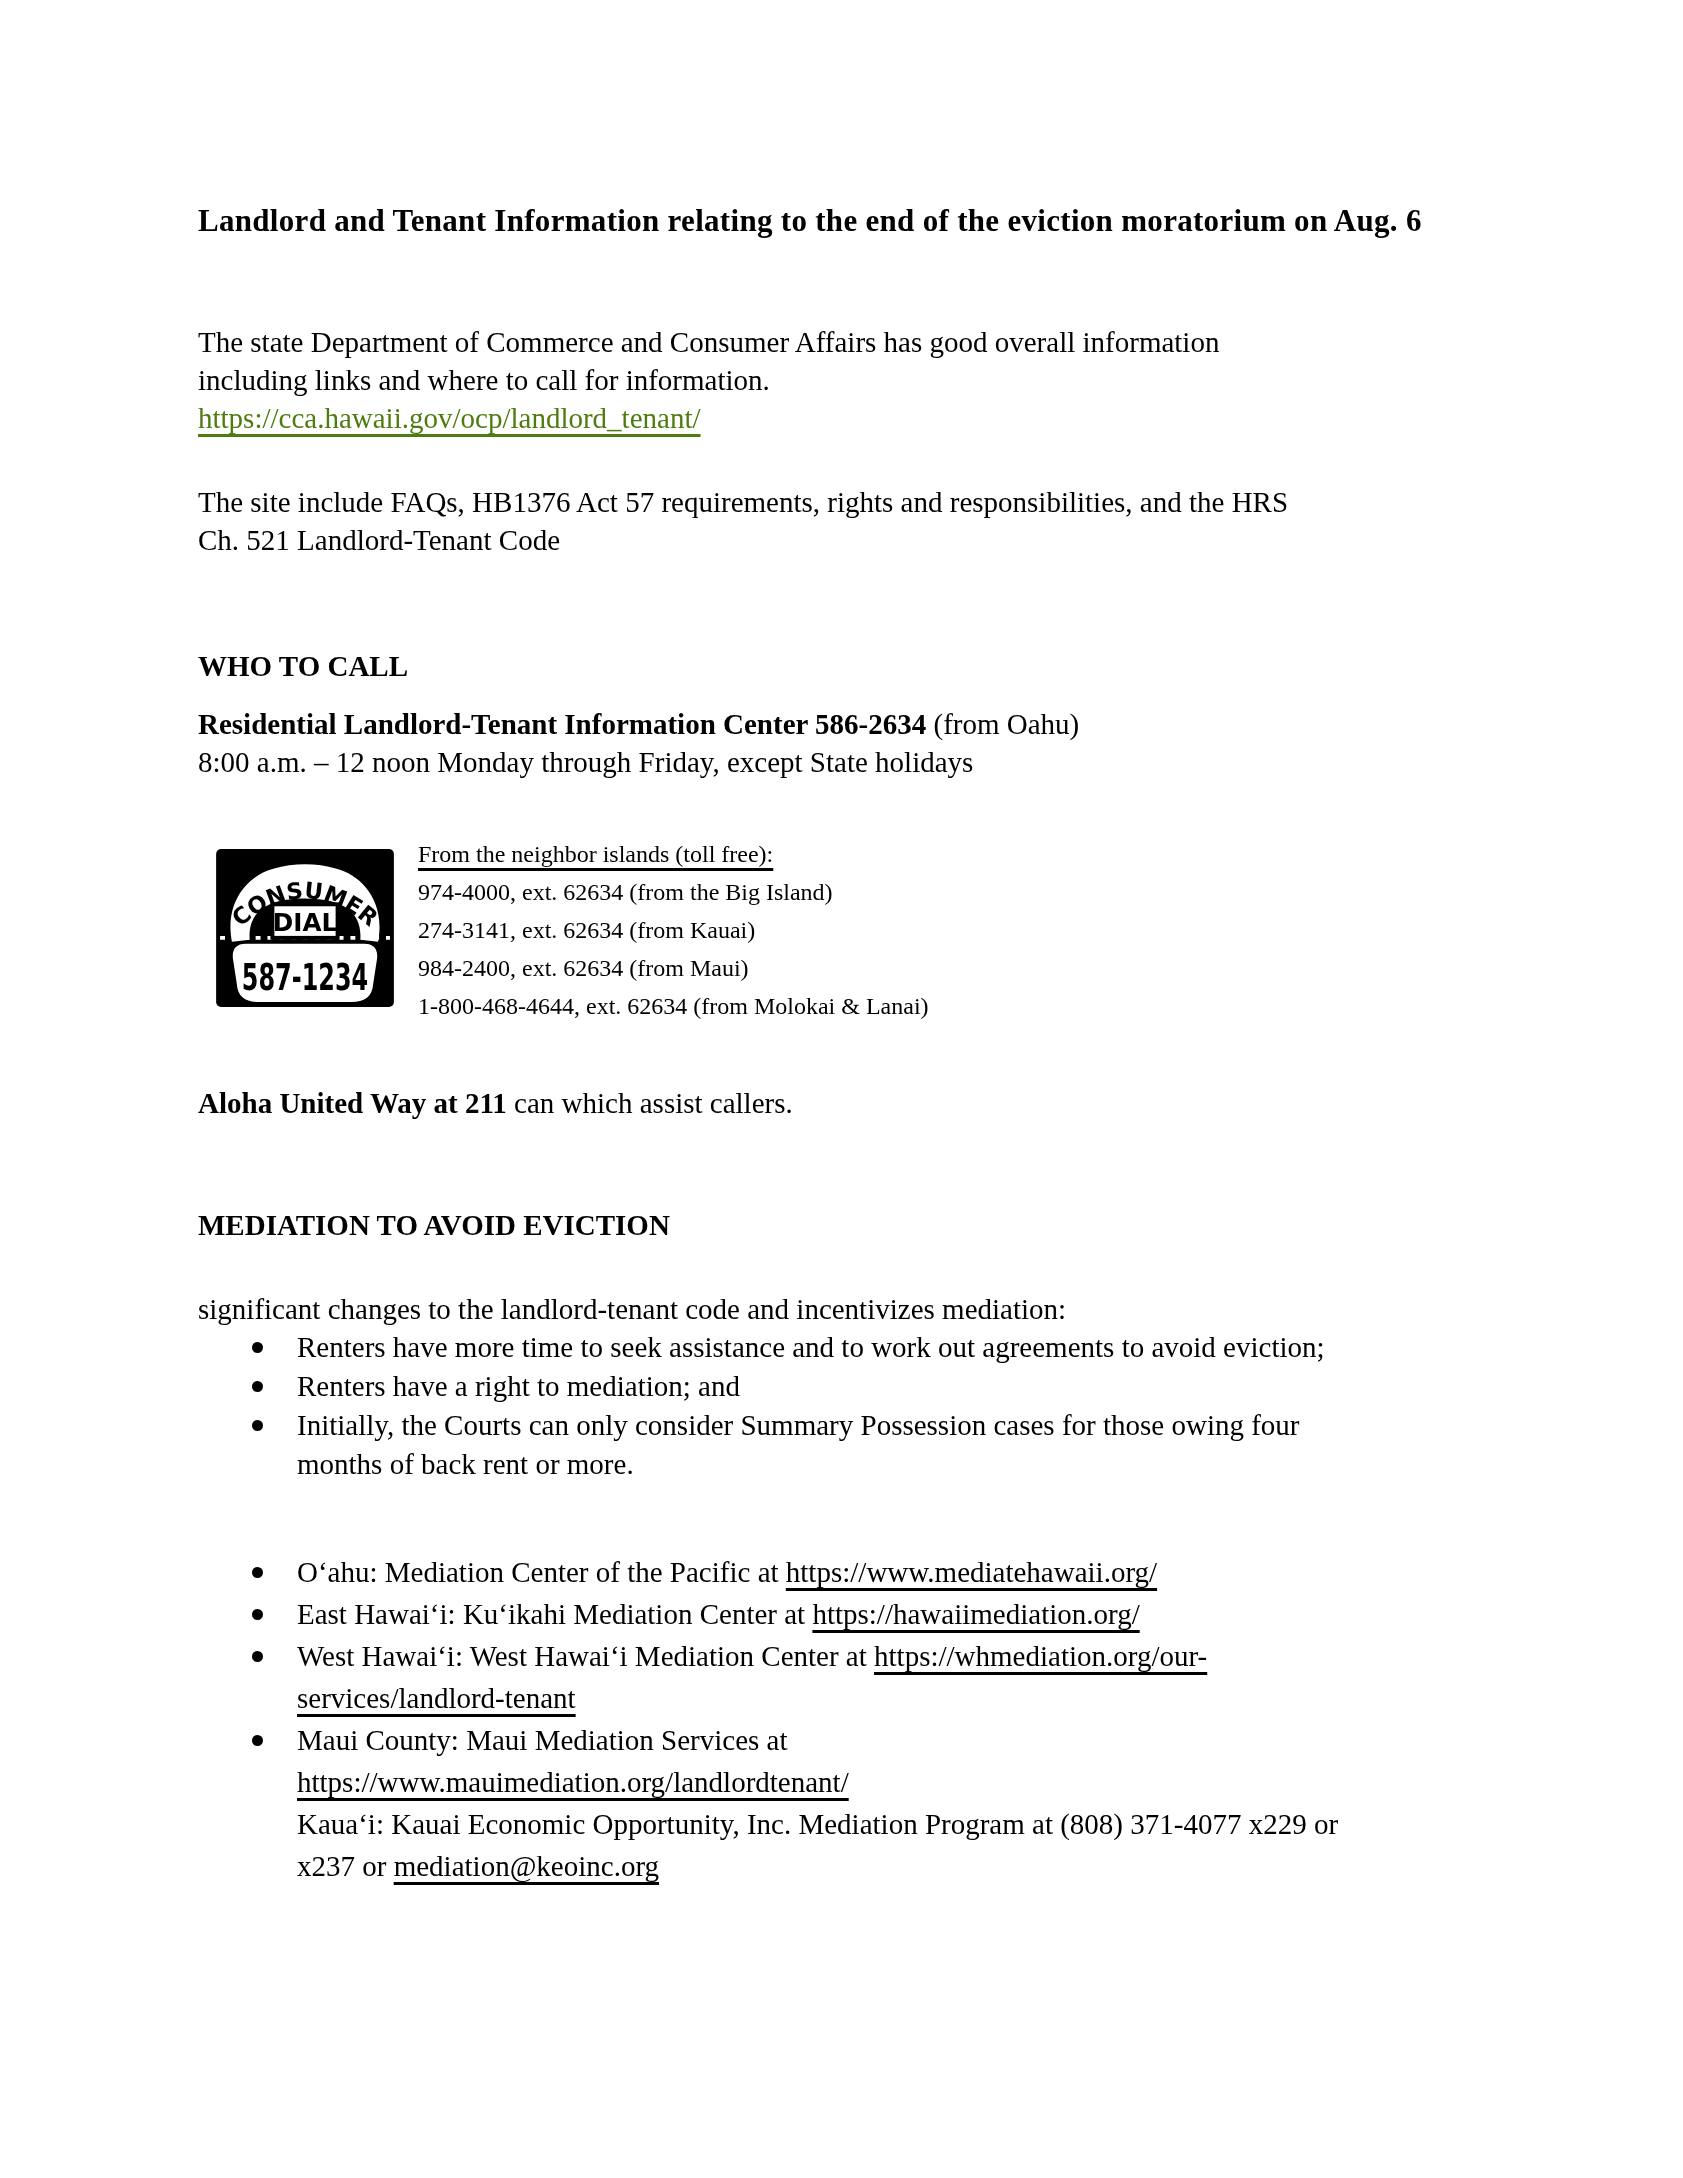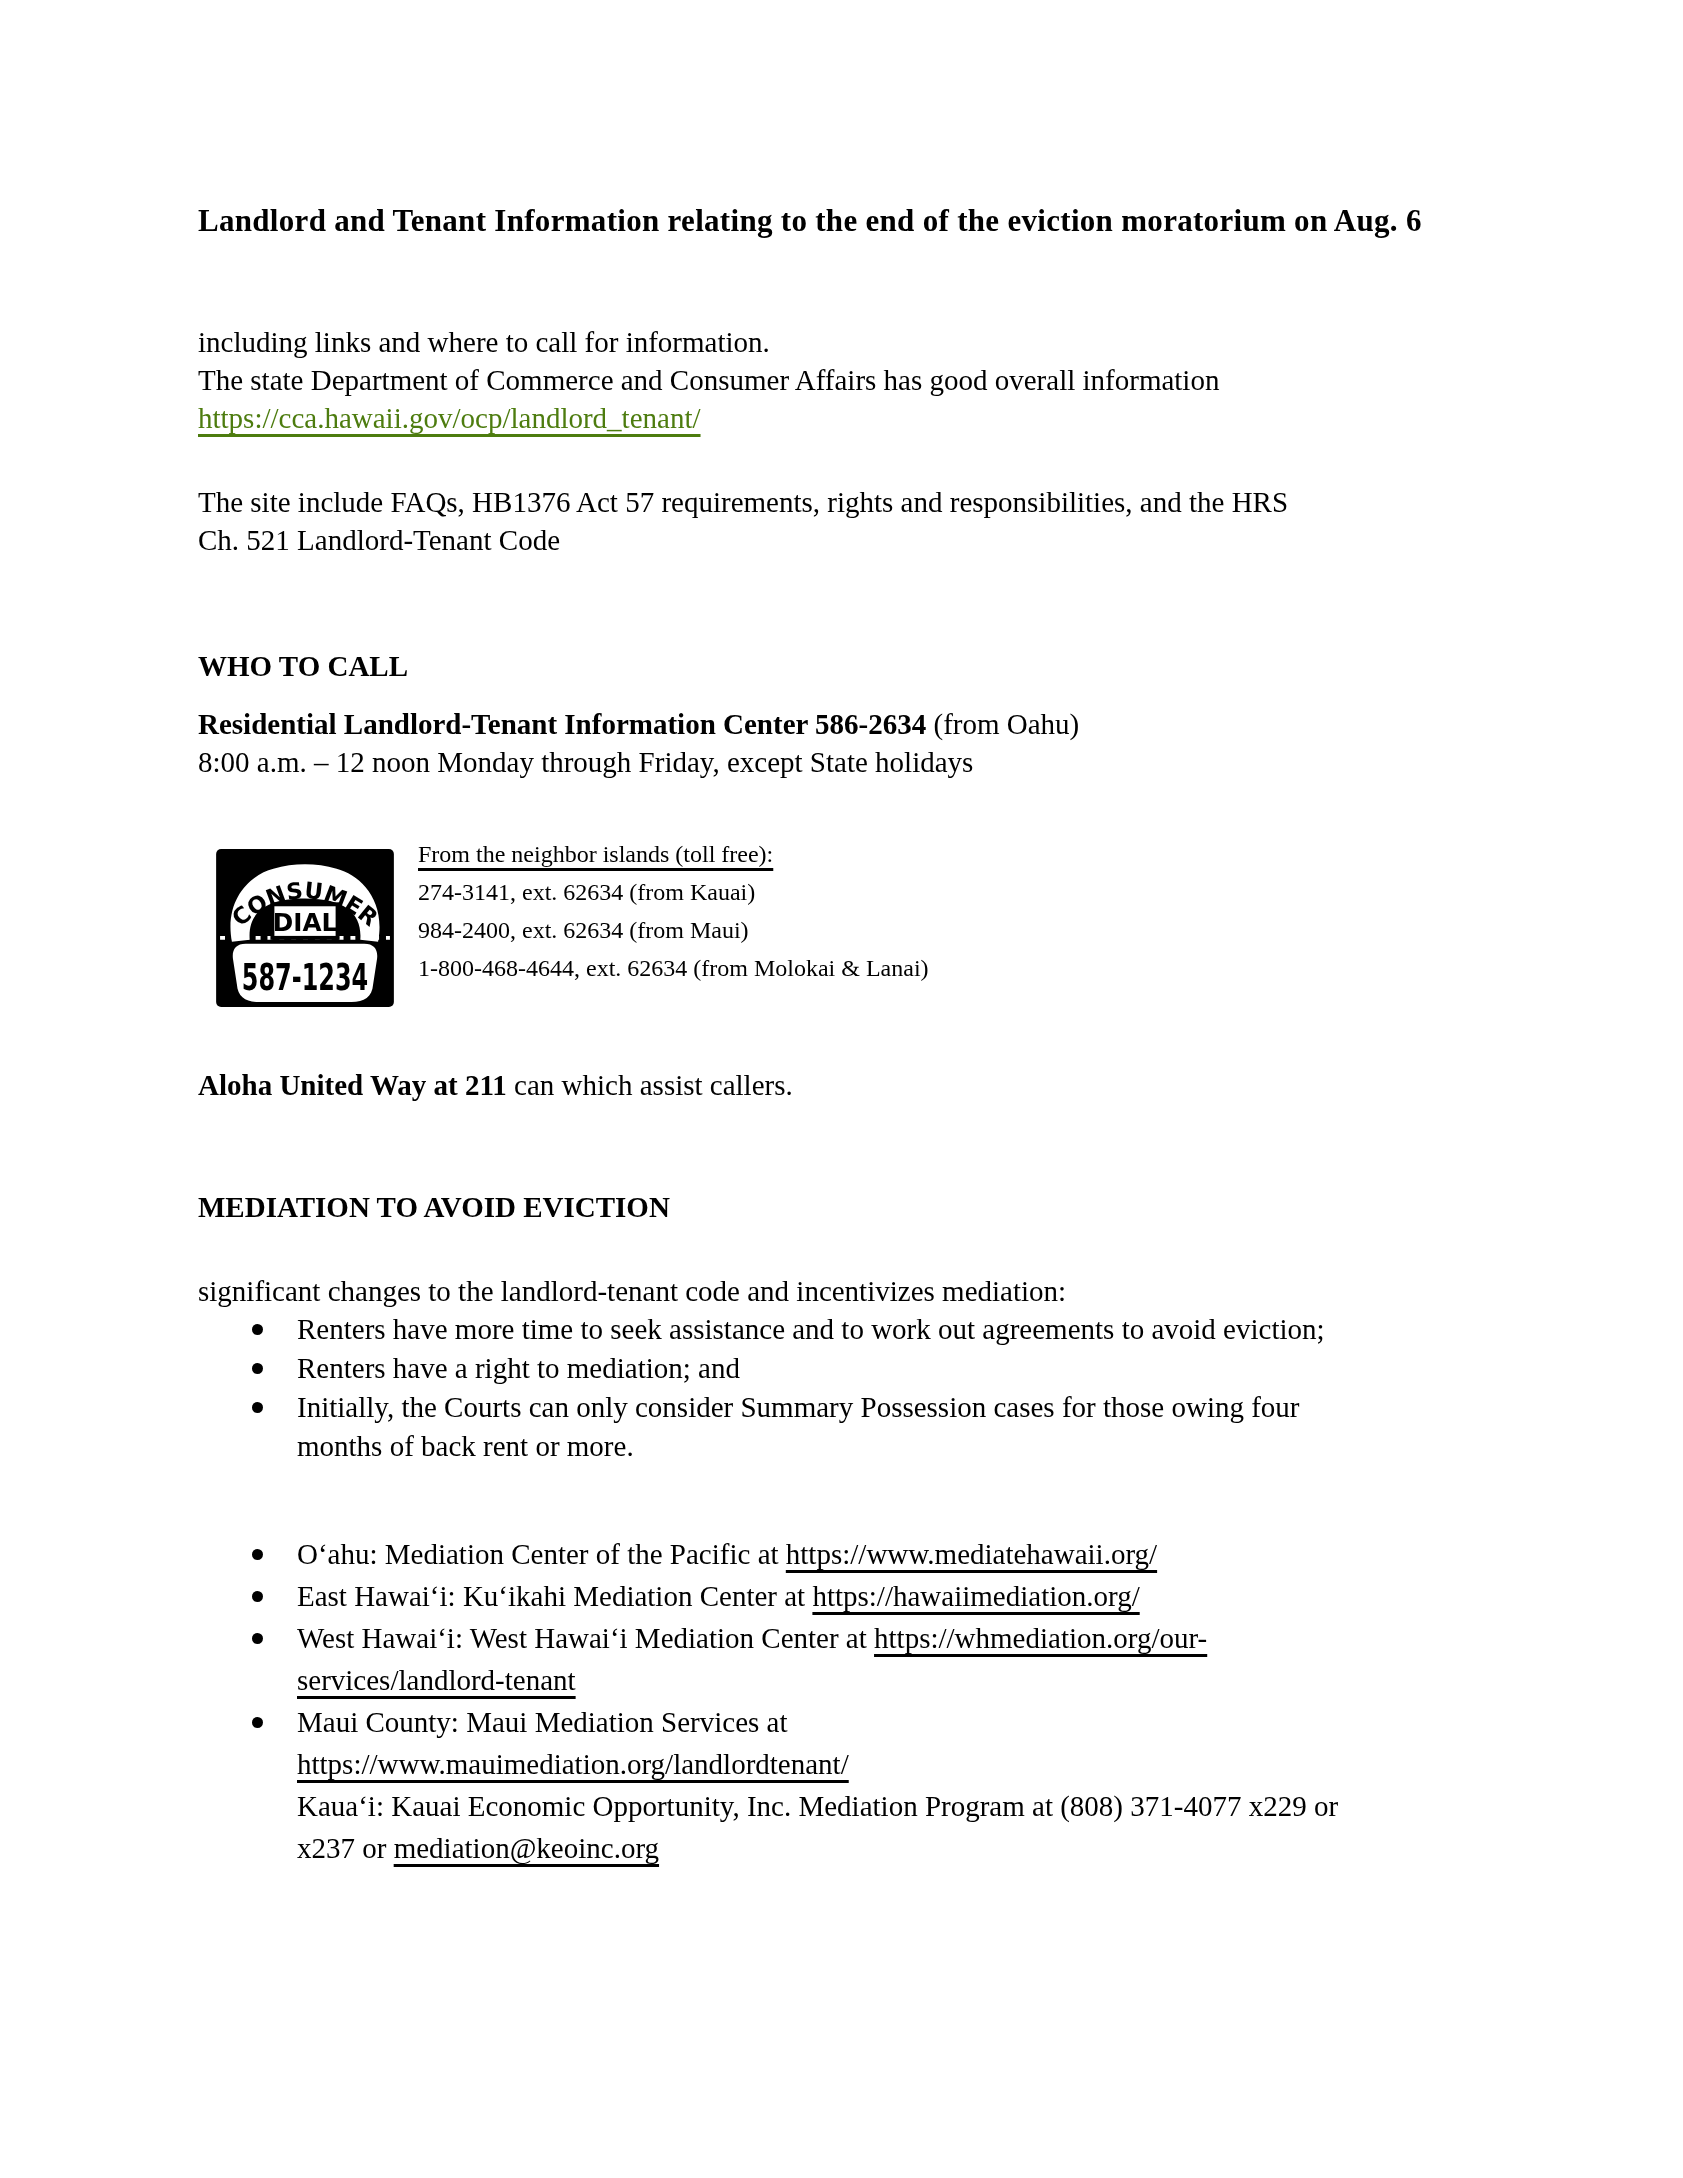--- a/index.html
+++ b/index.html
@@ -52,22 +52,22 @@
   .lh42 .dot { top: 16px; }
 </style>
 </head>
 <body>
 
 <div class="page">
 
   <div class="title line">Landlord and Tenant Information relating to the end of the eviction moratorium on Aug. 6</div>
 
   <div class="para mt-p1">
+    <div class="line">The state Department of Commerce and Consumer Affairs has good overall information</div>
     <div class="line">including links and where to call for information.</div>
-    <div class="line">The state Department of Commerce and Consumer Affairs has good overall information</div>
     <div class="line"><a class="u blue">https://cca.hawaii.gov/ocp/landlord_tenant/</a></div>
   </div>
 
   <div class="para mt-p2">
     <div class="line">The site include FAQs, HB1376 Act 57 requirements, rights and responsibilities, and the HRS</div>
     <div class="line">Ch. 521 Landlord-Tenant Code</div>
   </div>
 
   <div class="para b mt-who line">WHO TO CALL</div>
 
@@ -87,20 +87,21 @@
       <text font-size="23" font-weight="bold" fill="#000" font-family="'DejaVu Sans', sans-serif">
         <textPath href="#arcpath" startOffset="50%" text-anchor="middle">CONSUMER</textPath>
       </text>
       <path d="M30,96 L150,96 C160,96 164,102 163,111 L159,137 C158,150 150,155 137,155 L43,155 C30,155 22,150 21,137 L17,111 C16,102 20,96 30,96 Z" fill="#fff"></path>
       <rect x="57" y="56" width="66" height="34" fill="#fff" stroke="#000" stroke-width="4"></rect>
       <text x="90" y="83" text-anchor="middle" font-size="25" font-weight="bold" fill="#000" font-family="'DejaVu Sans', sans-serif">DIAL</text>
       <text x="90" y="143" text-anchor="middle" font-size="38" font-weight="bold" fill="#000" font-family="'DejaVu Sans', sans-serif" textLength="128" lengthAdjust="spacingAndGlyphs">587-1234</text>
     </svg>
     <div class="phone-text">
       <div class="line u">From the neighbor islands (toll free):</div>
+      <div class="line">974-4000, ext. 62634 (from the Big Island)</div>
       <div class="line">274-3141, ext. 62634 (from Kauai)</div>
       <div class="line">984-2400, ext. 62634 (from Maui)</div>
       <div class="line">1-800-468-4644, ext. 62634 (from Molokai &amp; Lanai)</div>
     </div>
   </div>
 
   <div class="para mt-aloha line">
     <span class="b">Aloha United Way at 211</span><span> can which assist callers.</span>
   </div>
 

